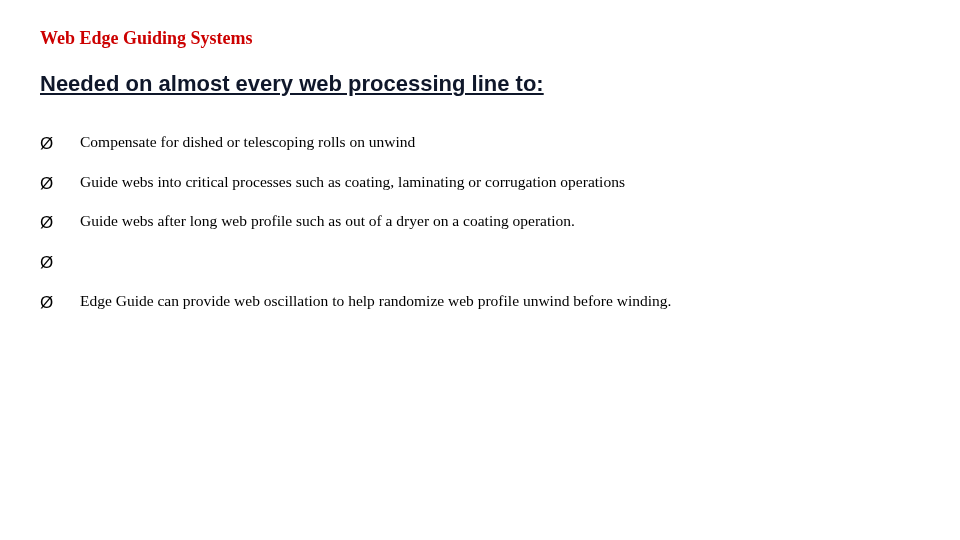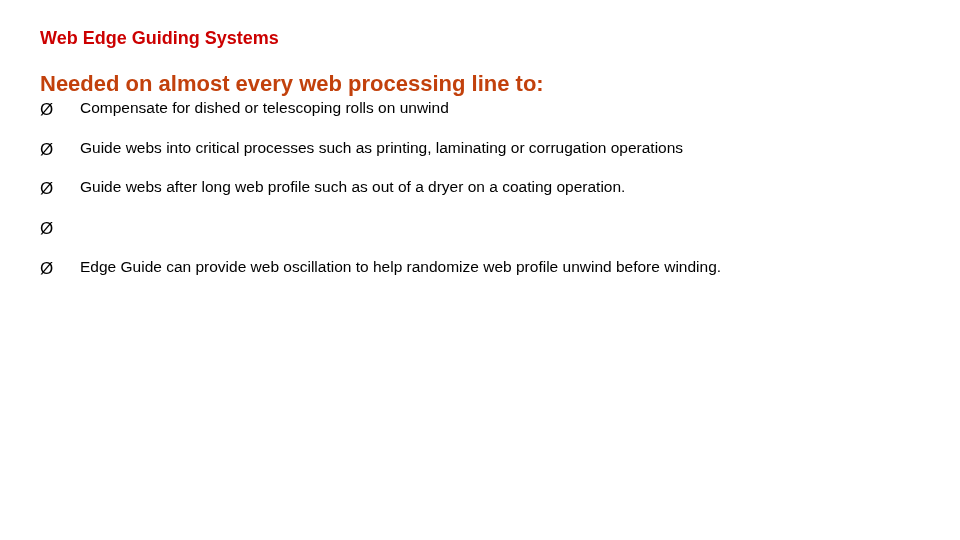--- a/index.html
+++ b/index.html
@@ -21,27 +21,29 @@
       height: 540px;
       padding: 28px 40px 28px 40px;
       background: #ffffff;
     }
 
     .page-title {
       color: #cc0000;
       font-size: 18px;
       font-weight: bold;
       margin-bottom: 22px;
+      font-family: Liberation Serif, serif;
     }
 
     .section-heading {
       font-size: 22px;
       font-weight: bold;
-      color: #c2410c;
-      margin-bottom: 0;
+      color: #0f172a;
+      margin-bottom: 34px;
+      text-decoration: underline;
     }
 
     .bullet-list {
       list-style: none;
       padding: 0;
     }
 
     .bullet-item {
       display: flex;
       align-items: flex-start;
@@ -55,40 +57,41 @@
       font-size: 17px;
       color: #000000;
       margin-right: 18px;
       margin-top: 1px;
       flex-shrink: 0;
       min-width: 22px;
     }
 
     .bullet-text {
       flex: 1;
+      font-family: Liberation Serif, serif;
     }
   </style>
 </head>
 <body>
 
 <div class="page-container">
 
   <div class="page-title">Web Edge Guiding Systems</div>
 
   <div class="section-heading">Needed on almost every web processing line to:</div>
 
   <ul class="bullet-list">
 
   <li class="bullet-item">
         <span class="bullet-symbol">Ø</span>
         <span class="bullet-text">Compensate for dished or telescoping rolls on unwind</span>
       </li>
       <li class="bullet-item">
         <span class="bullet-symbol">Ø</span>
-        <span class="bullet-text">Guide webs into critical processes such as printing, laminating or corrugation operations</span>
+        <span class="bullet-text">Guide webs into critical processes such as coating, laminating or corrugation operations</span>
       </li>
       <li class="bullet-item">
         <span class="bullet-symbol">Ø</span>
         <span class="bullet-text">Guide webs after long web profile such as out of a dryer on a coating operation.</span>
       </li>
       <li class="bullet-item">
         <span class="bullet-symbol">Ø</span>
       </li>
       <li class="bullet-item">
         <span class="bullet-symbol">Ø</span>

